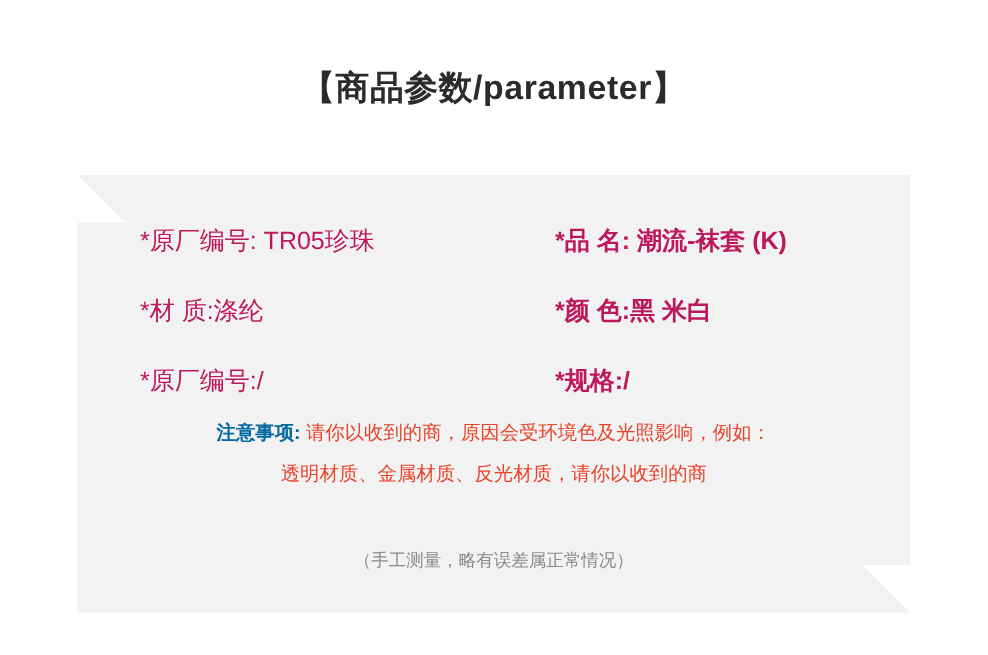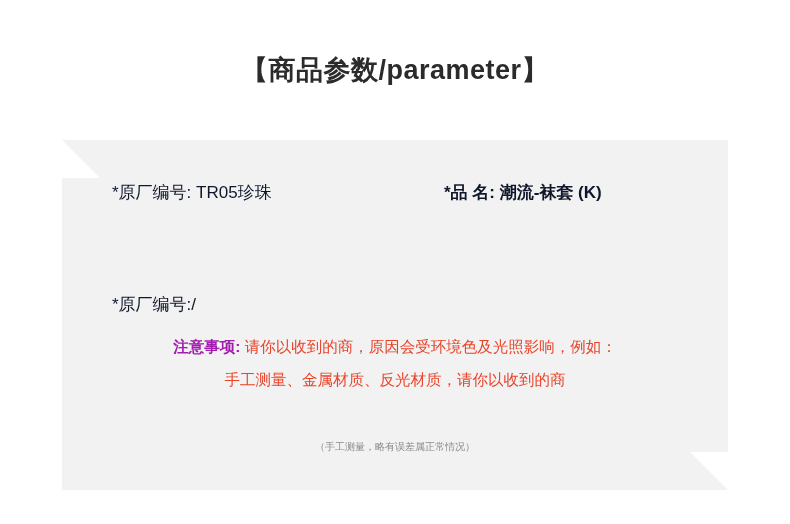--- a/index.html
+++ b/index.html
@@ -67,22 +67,22 @@
     left: 0;
     top: 24px;
     width: 100%;
   }
   .row {
     display: flex;
     height: 56px;
     align-items: center;
   }
   .cell {
-    font-size: 17px;
-    color: #0f172a;
+    font-size: 20px;
+    color: #be185d;
     white-space: nowrap;
   }
   .cell.left {
     width: 330px;
     padding-left: 50px;
     box-sizing: border-box;
   }
   .cell.right {
     flex: 1;
     padding-left: 52px;
@@ -98,33 +98,33 @@
     width: 100%;
     text-align: center;
   }
   .notice-line {
     font-size: 15.5px;
     line-height: 33px;
     color: #e8442a;
     white-space: nowrap;
   }
   .notice-label {
-    color: #a21caf;
+    color: #0369a1;
     font-weight: bold;
   }
   .notice-line.first {
     padding-left: 0;
   }
   .footnote {
     position: absolute;
     left: 0;
     top: 300px;
     width: 100%;
     text-align: center;
-    font-size: 10px;
+    font-size: 14px;
     color: #8a8a8a;
     white-space: nowrap;
   }
 </style>
 </head>
 <body>
 
 <div class="page">
 
   <div class="title">【商品参数/parameter】</div>
@@ -132,30 +132,33 @@
   <div class="panel">
     <div class="corner tl"></div>
     <div class="corner br"></div>
 
     <div class="rows">
       <div class="row">
         <div class="cell left">*原厂编号: TR05珍珠</div>
         <div class="cell right">*品 名: 潮流-袜套 (K)</div>
       </div>
       <div class="row">
+        <div class="cell left">*材 质:涤纶</div>
+        <div class="cell right">*颜 色:黑  米白</div>
       </div>
       <div class="row">
         <div class="cell left">*原厂编号:/</div>
+        <div class="cell right">*规格:/</div>
       </div>
     </div>
 
     <div class="notice">
       <div class="notice-line first">
         <span class="notice-label">注意事项:</span>
         <span>请你以收到的商，原因会受环境色及光照影响，例如：</span>
       </div>
-      <div class="notice-line">手工测量、金属材质、反光材质，请你以收到的商</div>
+      <div class="notice-line">透明材质、金属材质、反光材质，请你以收到的商</div>
     </div>
 
     <div class="footnote">（手工测量，略有误差属正常情况）</div>
   </div>
 
 </div>
 
 </body></html>

